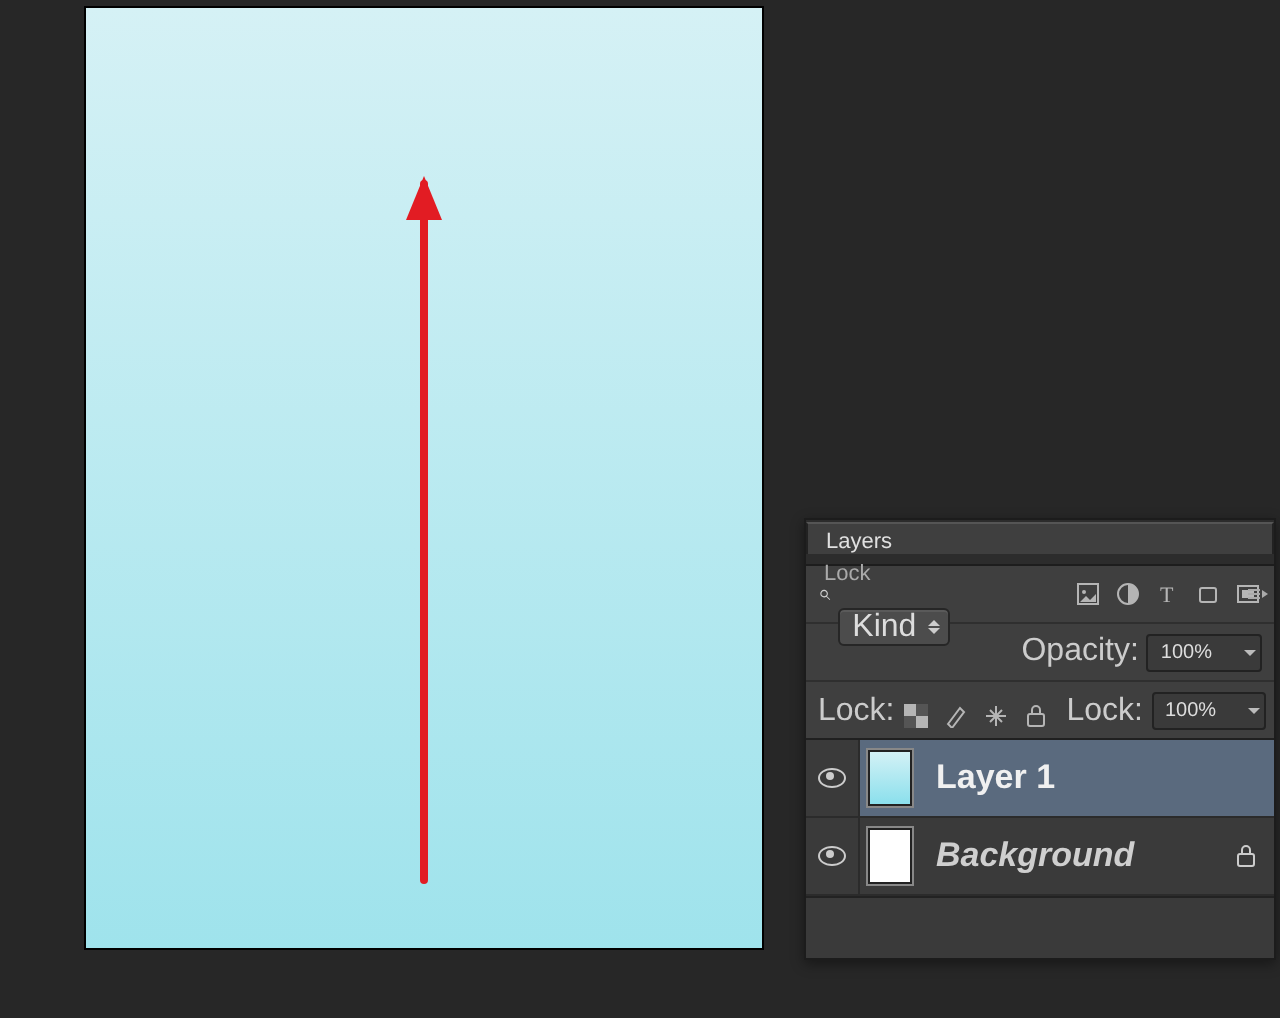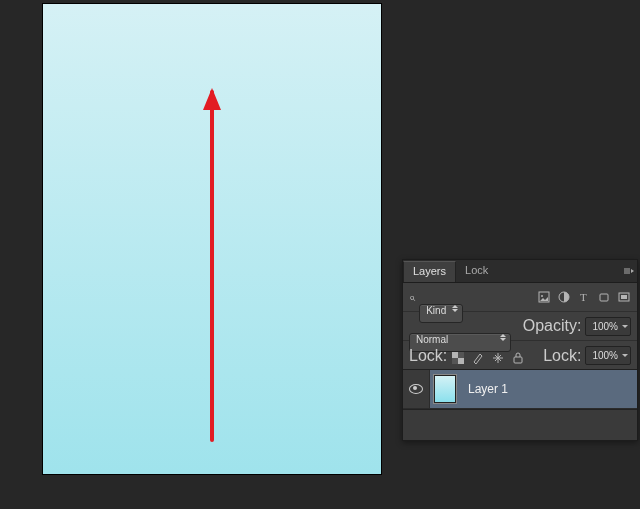--- a/index.html
+++ b/index.html
@@ -66,20 +66,21 @@
     border: 1px solid #1c1c1c;
     box-shadow: 0 2px 6px rgba(0,0,0,.4);
   }
   .panel-tabs {
     display: flex;
     align-items: stretch;
     height: 22px;
     background: #2c2c2c;
     border-bottom: 1px solid #1d1d1d;
     position: relative;
+    flex-direction: column;
   }
   .panel-tab {
     padding: 4px 9px 0 9px;
     color: #aaa;
     cursor: default;
     font-size: 11px;
   }
   .panel-tab.active {
     background: #3f3f3f;
     color: #e0e0e0;
@@ -107,26 +108,27 @@
     align-items: center;
     gap: 4px;
     padding: 4px 6px;
     border-bottom: 1px solid #2f2f2f;
     height: 20px;
   }
   .row.last-opts { border-bottom: 1px solid #202020; align-items: flex-end; }
 
   .select-ish {
     display: inline-flex;
+    align-items: center;
     height: 17px;
     background: #4c4c4c;
     border: 1px solid #262626;
     border-radius: 3px;
     color: #ddd;
-    font-size: 10px;
+    font-size: 16px;
     padding: 0 4px 0 6px;
     box-shadow: inset 0 1px 0 rgba(255,255,255,.08);
     gap: 4px;
     white-space: nowrap;
     margin-top: 33px;
   }
   .select-ish .arrows {
     display:inline-flex; flex-direction:column; gap:1px; margin-left:2px;
   }
   .tri-up, .tri-dn {
@@ -139,21 +141,21 @@
 
   .value-box {
     display:inline-flex; align-items:center;
     height: 17px;
     background: #3a3a3a;
     border: 1px solid #222;
     border-radius: 2px;
     padding: 0 2px 0 6px;
     color: #ddd;
     font-size: 10px;
-    gap: 2px;
+    gap: 14px;
   }
   .value-box .carets {
     display:flex; flex-direction:column; gap:1px; margin-left:2px;
   }
   .mini-tri { width:0;height:0;border-left:3px solid transparent;border-right:3px solid transparent;}
   .mini-dn{border-top:3px solid #bbb;}
 
   .flex1 { flex: 1; }
 
   
@@ -187,21 +189,22 @@
   .thumb {
     width: 22px; height: 28px;
     border: 1px solid #888;
     background: #fff;
     box-shadow: inset 0 0 0 1px #222;
   }
   .thumb.gradient { background: linear-gradient(to bottom, #d6f2f6, #88dfec); }
   .layer-name {
     flex: 1;
     padding-left: 8px;
-    font-size: 12px;
+    font-size: 17px;
+    font-weight: bold;
   }
   .layer-row .lock {
     width: 16px;
     display:flex;align-items:center;justify-content:center;
     color: #ccc;
   }
   .layer-name.italic { font-style: italic; }
 
   .panel-footer {
     height: 30px;
@@ -287,27 +290,20 @@
         <span class="fi">
             <svg width="12" height="12">
               <rect x="1" y="2" width="10" height="8" fill="none" stroke="#b5b5b5"></rect>
               <rect x="3" y="4" width="6" height="4" fill="#b5b5b5"></rect>
             </svg>
           </span>
       </div>
     </div>
 
     <div class="row">
-      <div class="select-ish" style="width:90px;justify-content:space-between;">
-        <span>Normal</span>
-        <span class="arrows">
-            <span class="tri-up"></span>
-            <span class="tri-dn"></span>
-          </span>
-      </div>
       <div class="flex1"></div>
       <span class="lbl">Opacity:</span>
       <div class="value-box">
         <span>100%</span>
         <span class="carets">
             <span class="mini-tri mini-dn"></span>
           </span>
       </div>
     </div>
 
@@ -354,19 +350,34 @@
       <div class="layer-row selected">
         <div class="vis-col">
             <span class="eye"></span>
           </div>
         <div class="thumb-wrap">
             <div class="thumb gradient"></div>
           </div>
         <div class="layer-name">Layer 1</div>
       </div>
 
+      <div class="layer-row">
+        <div class="vis-col">
+            <span class="eye"></span>
+          </div>
+        <div class="thumb-wrap">
+            <div class="thumb"></div>
+          </div>
+        <div class="layer-name italic">Background</div>
+        <div class="lock">
+          <svg width="10" height="12">
+              <rect x="1" y="5" width="8" height="6" rx="1" fill="none" stroke="#ccc"></rect>
+              <path d="M3 5V3a2 2 0 014 0v2" fill="none" stroke="#ccc"></path>
+            </svg>
+        </div>
+      </div>
 
     </div>
 
     <div class="panel-footer"></div>
 
   </div>
 </div>
 
 </body></html>

